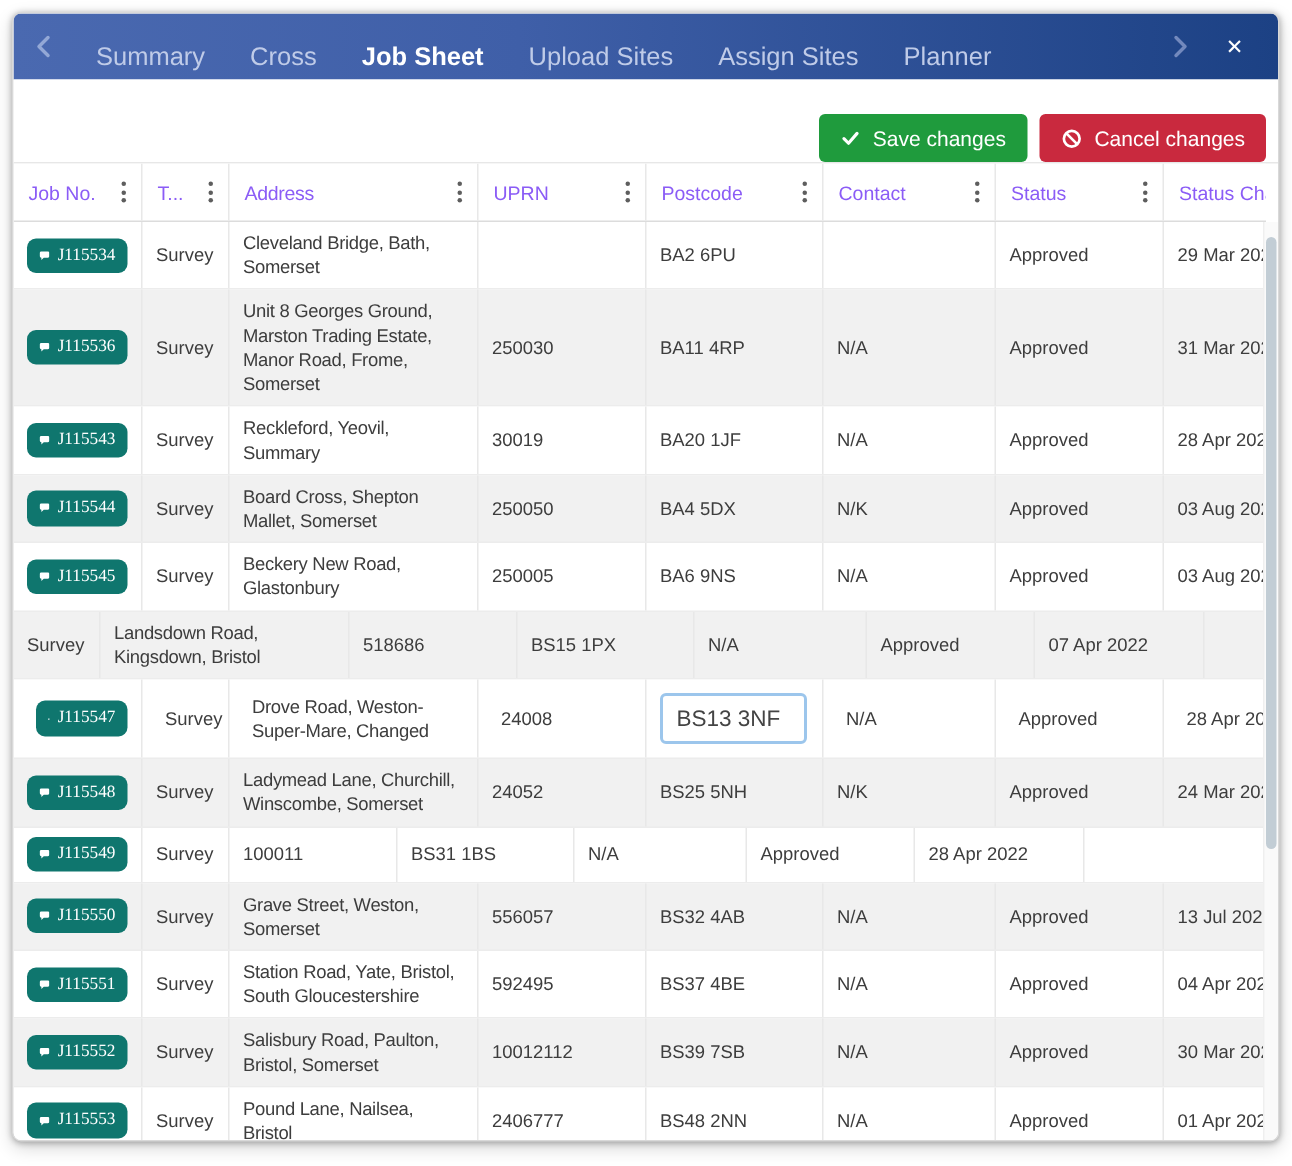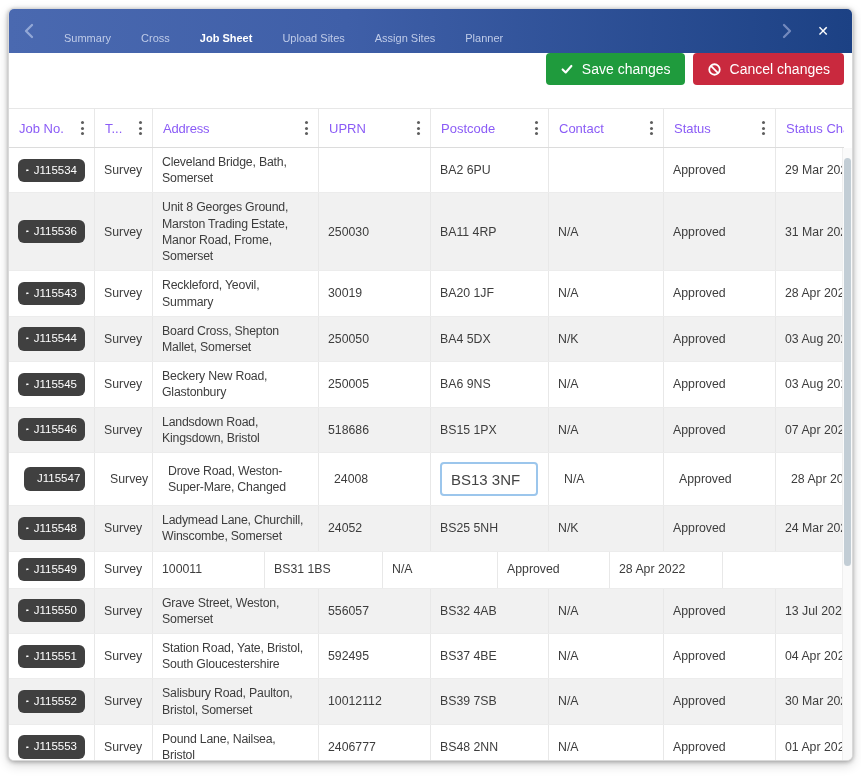--- a/index.html
+++ b/index.html
@@ -15,28 +15,28 @@
     border:1px solid #d9d9d9;
     box-shadow:0 1px 4px rgba(0,0,0,.30), 0 4px 12px rgba(0,0,0,.16);
   }
   
   .navbar {
     height:44px; display:flex; align-items:center;
     background:linear-gradient(90deg,#4a69b0 0%,#3f5fa8 40%,#1c4184 100%);
   }
   .nav-back { width:40px; display:flex; align-items:center; justify-content:center; cursor:pointer; }
   .nav-tabs { display:flex; align-items:center; height:100%; }
-  .nav-tab { padding:0 15px; line-height:44px; font-size:11px; color:#bfcbe8; cursor:pointer; white-space:nowrap;margin-top:14px; }
+  .nav-tab { padding:0 15px; line-height:44px; font-size:17px; color:#bfcbe8; cursor:pointer; white-space:nowrap;margin-top:14px; }
   .nav-tab.active { color:#ffffff; font-weight:bold; }
   .nav-right { margin-left:auto; display:flex; align-items:center; gap:10px; padding-right:16px; }
   .nav-fwd { width:26px; display:flex; justify-content:center; cursor:pointer; }
   .nav-close { color:#fff; font-weight:bold; font-size:14px; width:26px; text-align:center; cursor:pointer; }
   
   .toolbar {
-    height:56px; display:flex; align-items:flex-start; justify-content:flex-end;
+    height:56px; display:flex; align-items:flex-end; justify-content:flex-end;
     gap:8px; padding:0 8px; background:#fff; border-bottom:1px solid #e7e7e7;
   }
   .btn {
     display:inline-flex; align-items:center; gap:8px; border:none; border-radius:4px;
     color:#fff; font-size:14px; padding:8px 14px; cursor:pointer; font-family:inherit;
   }
   .btn-save { background:#1f9b3d; }
   .btn-cancel { background:#c9293e; }
   
   .grid { position:relative; width:835px; overflow:hidden; }
@@ -60,23 +60,23 @@
   .c-job      { width:86px; }
   .c-type     { width:58px; }
   .c-address  { width:166px; letter-spacing:-0.2px; }
   .c-uprn     { width:112px; }
   .c-postcode { width:118px; }
   .c-contact  { width:115px; }
   .c-status   { width:112px; }
   .c-statusch { width:113px; white-space:nowrap; }
   .badge {
     display:inline-flex; align-items:center; gap:5px;
-    background:#404040; color:#fff; border-radius:6px;
+    background:#0f766e; color:#fff; border-radius:6px;
     padding:4px 8px; font-size:11.5px; min-width:52px; min-height:14px;
-    cursor:pointer; white-space:nowrap;
+    cursor:pointer; white-space:nowrap;font-family:Liberation Serif, serif;
   }
   .tr.editing .td { min-height:52px; }
   .tr.editing .td:not(.c-postcode) { padding-left:15px; }
   .pc-input {
     width:98px; height:34px; border:2px solid #9cc6ec; border-radius:4px;
     font-size:15px; color:#444; padding:0 9px; font-family:inherit;
     outline:none; background:#fff;
   }
   
   .scrollbar {
@@ -286,28 +286,20 @@
     <div class="td c-address">Beckery New Road, Glastonbury</div>
     <div class="td c-uprn">250005</div>
     <div class="td c-postcode">
             <span>BA6 9NS</span>
           </div>
     <div class="td c-contact">N/A</div>
     <div class="td c-status">Approved</div>
     <div class="td c-statusch">03 Aug 2022</div>
   </div>
         <div class="tr odd">
-    <div class="td c-job">
-      <span class="badge">
-        <svg width="11" height="11" viewBox="0 0 16 16">
-                <path d="M3.2 1.8 h9.6 a2 2 0 0 1 2 2 v5 a2 2 0 0 1 -2 2 h-6 l-3.4 3.2 v-3.2 h-0.2 a2 2 0 0 1 -2 -2 v-5 a2 2 0 0 1 2 -2 z" fill="#ffffff"></path>
-              </svg>
-        <span>J115546</span>
-      </span>
-    </div>
     <div class="td c-type">Survey</div>
     <div class="td c-address">Landsdown Road, Kingsdown, Bristol</div>
     <div class="td c-uprn">518686</div>
     <div class="td c-postcode">
             <span>BS15 1PX</span>
           </div>
     <div class="td c-contact">N/A</div>
     <div class="td c-status">Approved</div>
     <div class="td c-statusch">07 Apr 2022</div>
   </div>

